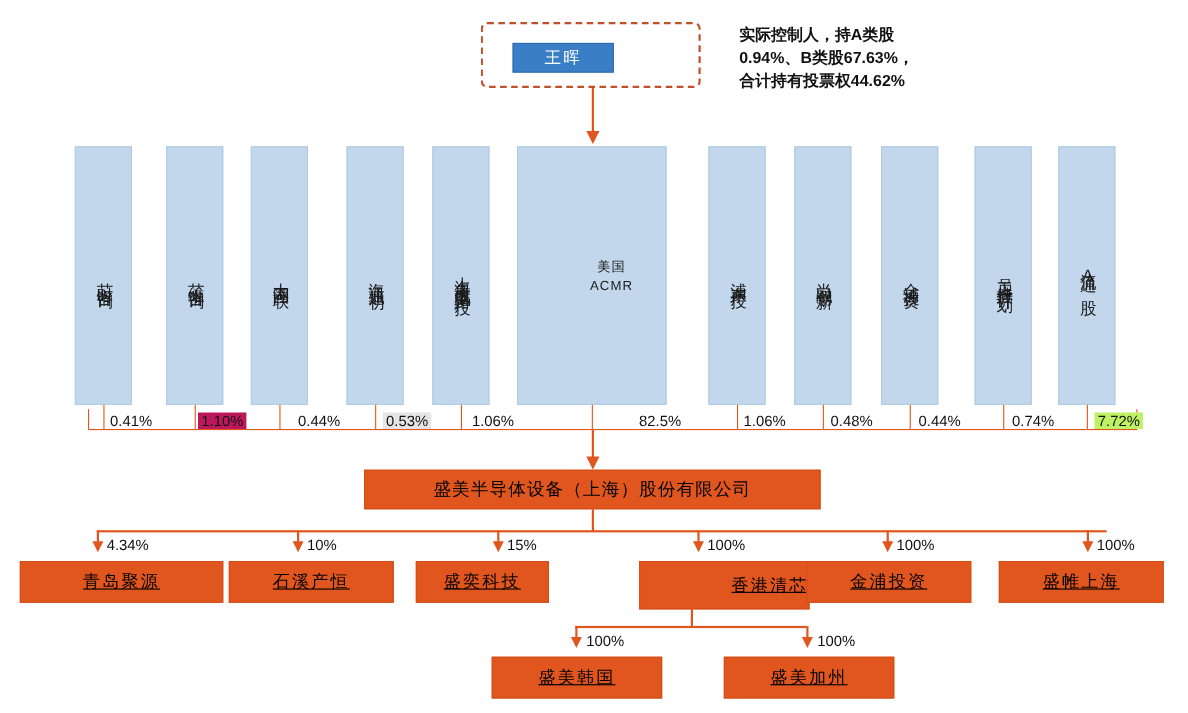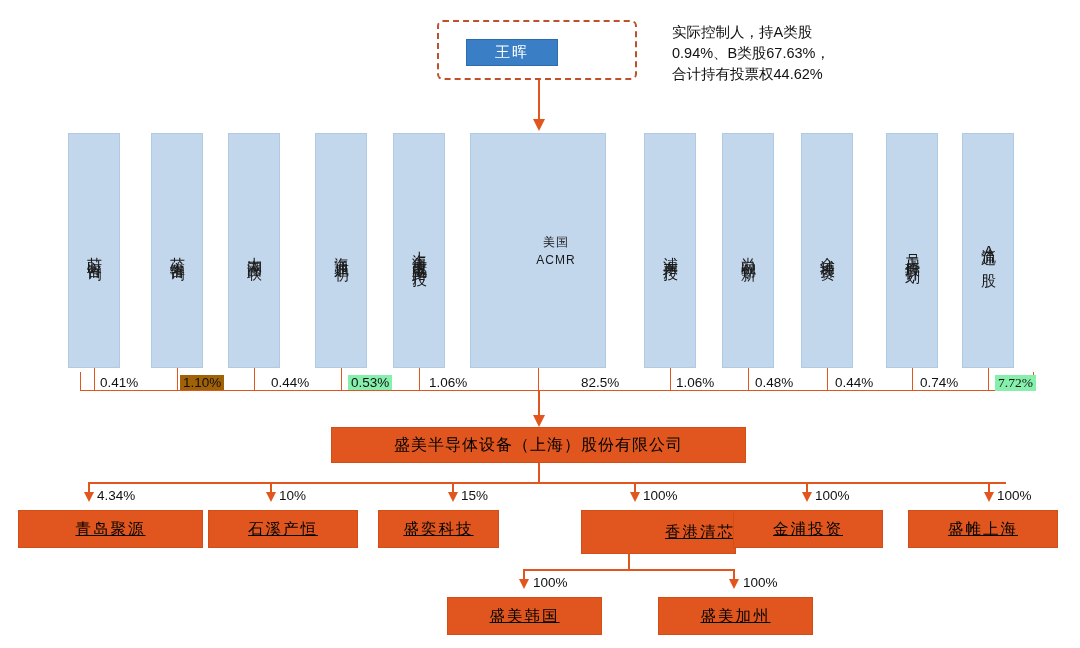--- a/index.html
+++ b/index.html
@@ -104,21 +104,21 @@
   svg.arrow { position: absolute; overflow: visible; }
 </style>
 </head>
 <body>
 
 <div id="stage">
 
   <div class="abs dashed-box" style="left:437px; top:20px; width:200px; height:60px;"></div>
   <div class="abs blue-chip" style="left:466px; top:39px; width:90px; height:25px;">王晖</div>
 
-  <div class="abs note-text" style="left:672px; top:22px; width:260px;">实际控制人，持A类股
+  <div class="abs note-text" style="left:672px; top:22px; width:260px;font-weight:bold;">实际控制人，持A类股
 0.94%、B类股67.63%，
 合计持有投票权44.62%</div>
 
   <div class="abs vline" style="left:538px; top:80px; width:2px; height:42px;"></div>
   <svg class="arrow" style="left:532px; top:118px; width:14px; height:14px;" viewBox="0 0 14 14">
     <polygon points="7,13 1,1 13,1" fill="#E1561E"></polygon>
   </svg>
 
   <div class="abs col-box" style="left:68px; top:133px; width:52px; height:235px;">芯时咨询</div>
 
@@ -157,30 +157,30 @@
   <div class="abs vline-thin" style="left:912px; top:368px; height:22px;"></div>
   <div class="abs vline-thin" style="left:988px; top:368px; height:22px;"></div>
 
   <div class="abs hline-thin" style="left:80px; top:390px; width:908px;"></div>
 
   <div class="abs vline-thin" style="left:80px; top:372px; height:18px;"></div>
   <div class="abs vline-thin" style="left:1033px; top:372px; height:18px;"></div>
   <div class="abs hline-thin" style="left:988px; top:390px; width:46px;"></div>
 
   <div class="abs pct" style="left:97px;  top:375px; background:#fff; padding:0 3px;">0.41%</div>
-  <div class="abs pct" style="left:180px; top:375px; background:#a16207; padding:0 3px;">1.10%</div>
+  <div class="abs pct" style="left:180px; top:375px; background:#be185d; padding:0 3px;">1.10%</div>
   <div class="abs pct" style="left:268px; top:375px; background:#fff; padding:0 3px;">0.44%</div>
-  <div class="abs pct" style="left:348px; top:375px; background:#86efac; padding:0 3px;">0.53%</div>
+  <div class="abs pct" style="left:348px; top:375px; background:#e5e5e5; padding:0 3px;">0.53%</div>
   <div class="abs pct" style="left:426px; top:375px; background:#fff; padding:0 3px;">1.06%</div>
   <div class="abs pct" style="left:578px; top:375px; background:#fff; padding:0 3px;">82.5%</div>
   <div class="abs pct" style="left:673px; top:375px; background:#fff; padding:0 3px;">1.06%</div>
   <div class="abs pct" style="left:752px; top:375px; background:#fff; padding:0 3px;">0.48%</div>
   <div class="abs pct" style="left:832px; top:375px; background:#fff; padding:0 3px;">0.44%</div>
   <div class="abs pct" style="left:917px; top:375px; background:#fff; padding:0 3px;">0.74%</div>
-  <div class="abs pct" style="left:995px; top:375px; background:#86efac; padding:0 3px;font-family:Liberation Serif, serif;">7.72%</div>
+  <div class="abs pct" style="left:995px; top:375px; background:#bef264; padding:0 3px;">7.72%</div>
 
   <div class="abs vline" style="left:538px; top:390px; height:28px;"></div>
   <svg class="arrow" style="left:532px; top:414px; width:14px; height:14px;" viewBox="0 0 14 14">
     <polygon points="7,13 1,1 13,1" fill="#E1561E"></polygon>
   </svg>
 
   <div class="abs orange-box main" style="left:331px; top:427px; width:415px; height:36px;">盛美半导体设备（上海）股份有限公司</div>
 
   <div class="abs vline" style="left:538px; top:463px; height:20px;"></div>
   <div class="abs hline" style="left:88px; top:482px; width:918px;"></div>

